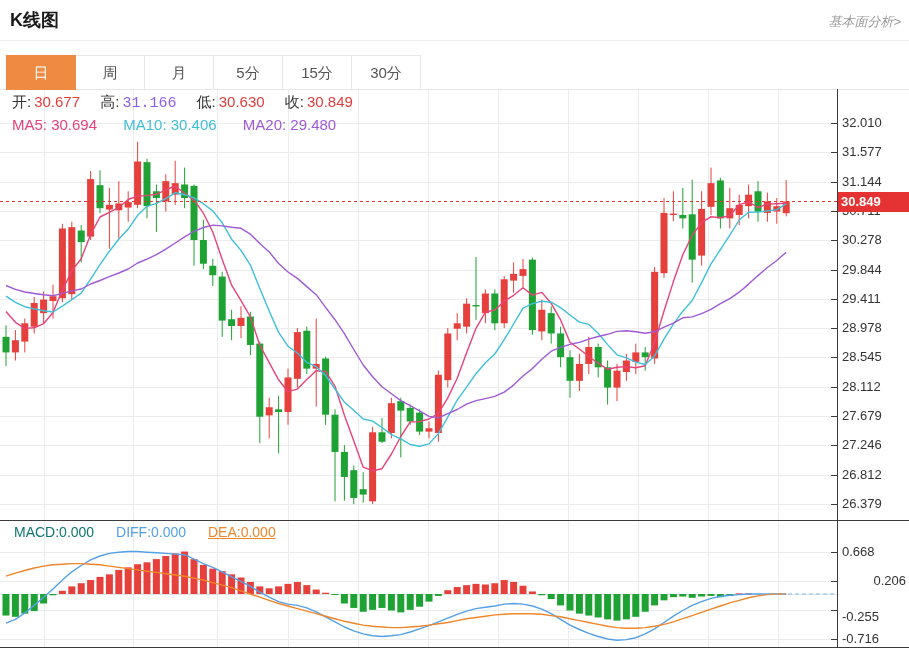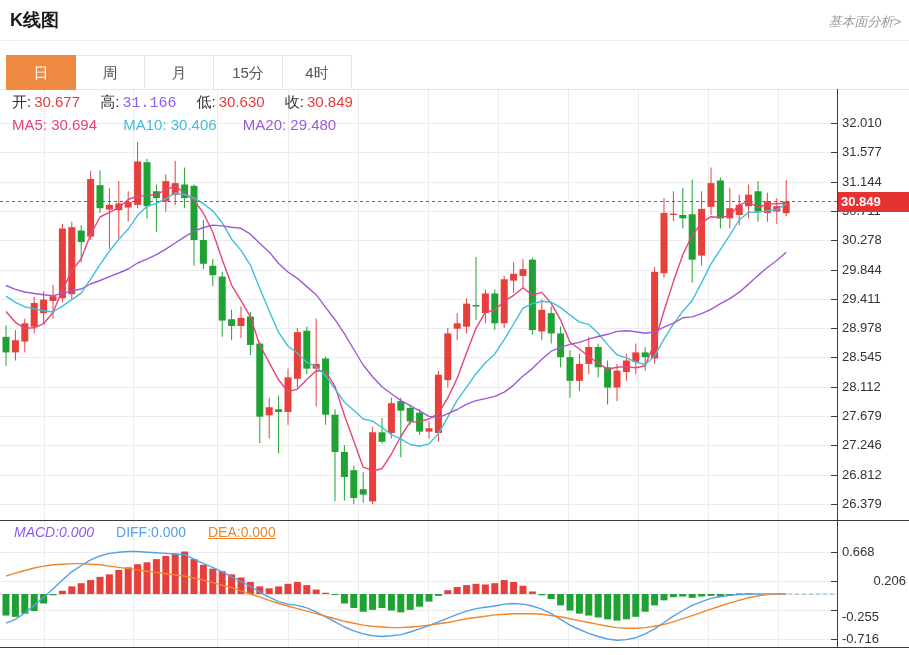--- a/index.html
+++ b/index.html
@@ -31,22 +31,23 @@
 
 <div class="page">
   <div class="title">K线图</div>
   <a class="topright-link">基本面分析&gt;</a>
   <div class="header-divider"></div>
 
   <div class="tabs" id="tabs">
       <div class="tab selected" style="background: rgb(239, 138, 67);">日</div>
       <div class="tab">周</div>
       <div class="tab">月</div>
+      <div class="tab">5分</div>
       <div class="tab">15分</div>
-      <div class="tab">4时</div>
+      <div class="tab">30分</div>
     </div>
 
   <svg class="chart-svg" id="chart-svg" width="909" height="559">
       <line x1="44.5" y1="0" x2="44.5" y2="558.5" stroke="#ececec" stroke-width="1"></line>
       <line x1="133.5" y1="0" x2="133.5" y2="558.5" stroke="#ececec" stroke-width="1"></line>
       <line x1="217.5" y1="0" x2="217.5" y2="558.5" stroke="#ececec" stroke-width="1"></line>
       <line x1="288.5" y1="0" x2="288.5" y2="558.5" stroke="#ececec" stroke-width="1"></line>
       <line x1="358.5" y1="0" x2="358.5" y2="558.5" stroke="#ececec" stroke-width="1"></line>
       <line x1="428.5" y1="0" x2="428.5" y2="558.5" stroke="#ececec" stroke-width="1"></line>
       <line x1="498.5" y1="0" x2="498.5" y2="558.5" stroke="#ececec" stroke-width="1"></line>
@@ -359,21 +360,21 @@
     <span class="lbl">收:</span><span class="val" style="color: rgb(226, 60, 60);">30.849</span>
   </div>
 
   <div class="legend-ma">
     <span style="color: rgb(232, 67, 122);">MA5: 30.694</span>
     <span style="color: rgb(63, 192, 218);">MA10: 30.406</span>
     <span style="color: rgb(160, 90, 213);">MA20: 29.480</span>
   </div>
 
   <div class="legend-macd">
-    <span style="color: #8b5cf6; font-style: italic;">MACD:0.000</span>
+    <span style="color: #0f766e;">MACD:0.000</span>
     <span style="color: rgb(84, 160, 230);">DIFF:0.000</span>
     <span style="color: rgb(240, 134, 42); text-decoration: underline;">DEA:0.000</span>
   </div>
 
   <div class="price-badge" style="background: rgb(229, 51, 51);">30.849</div>
 
   <div id="yticks">
       <div class="ytick" style="top: 113.9px;">32.010</div>
       <div class="ytick" style="top: 143.214px;">31.577</div>
       <div class="ytick" style="top: 172.529px;">31.144</div>

